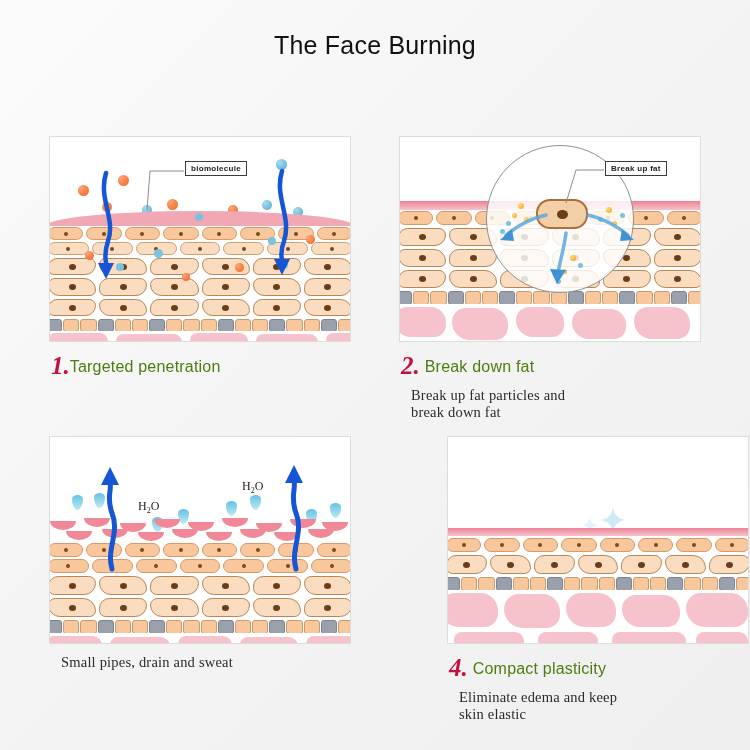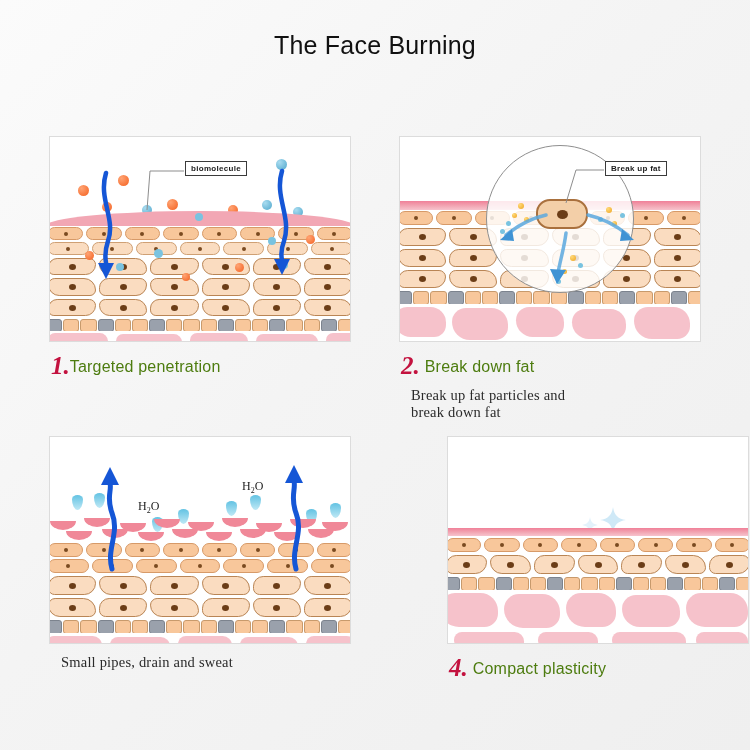--- a/index.html
+++ b/index.html
@@ -805,16 +805,18 @@
           <div class="lobule" style="left:168px;top:42px;width:74px;height:18px;"></div>
           <div class="lobule" style="left:252px;top:42px;width:52px;height:18px;"></div>
         </div>
       </div>
     </div>
 
     <div class="caption">
       <div class="headline">
         <span class="num">4.</span><span class="head-text" style="margin-left:5px;">Compact plasticity</span>
       </div>
+      <div class="desc indent-sm" style="white-space:pre-line;">Eliminate edema and keep
+skin elastic</div>
     </div>
   </div>
 
 </div>
 
 </body></html>

